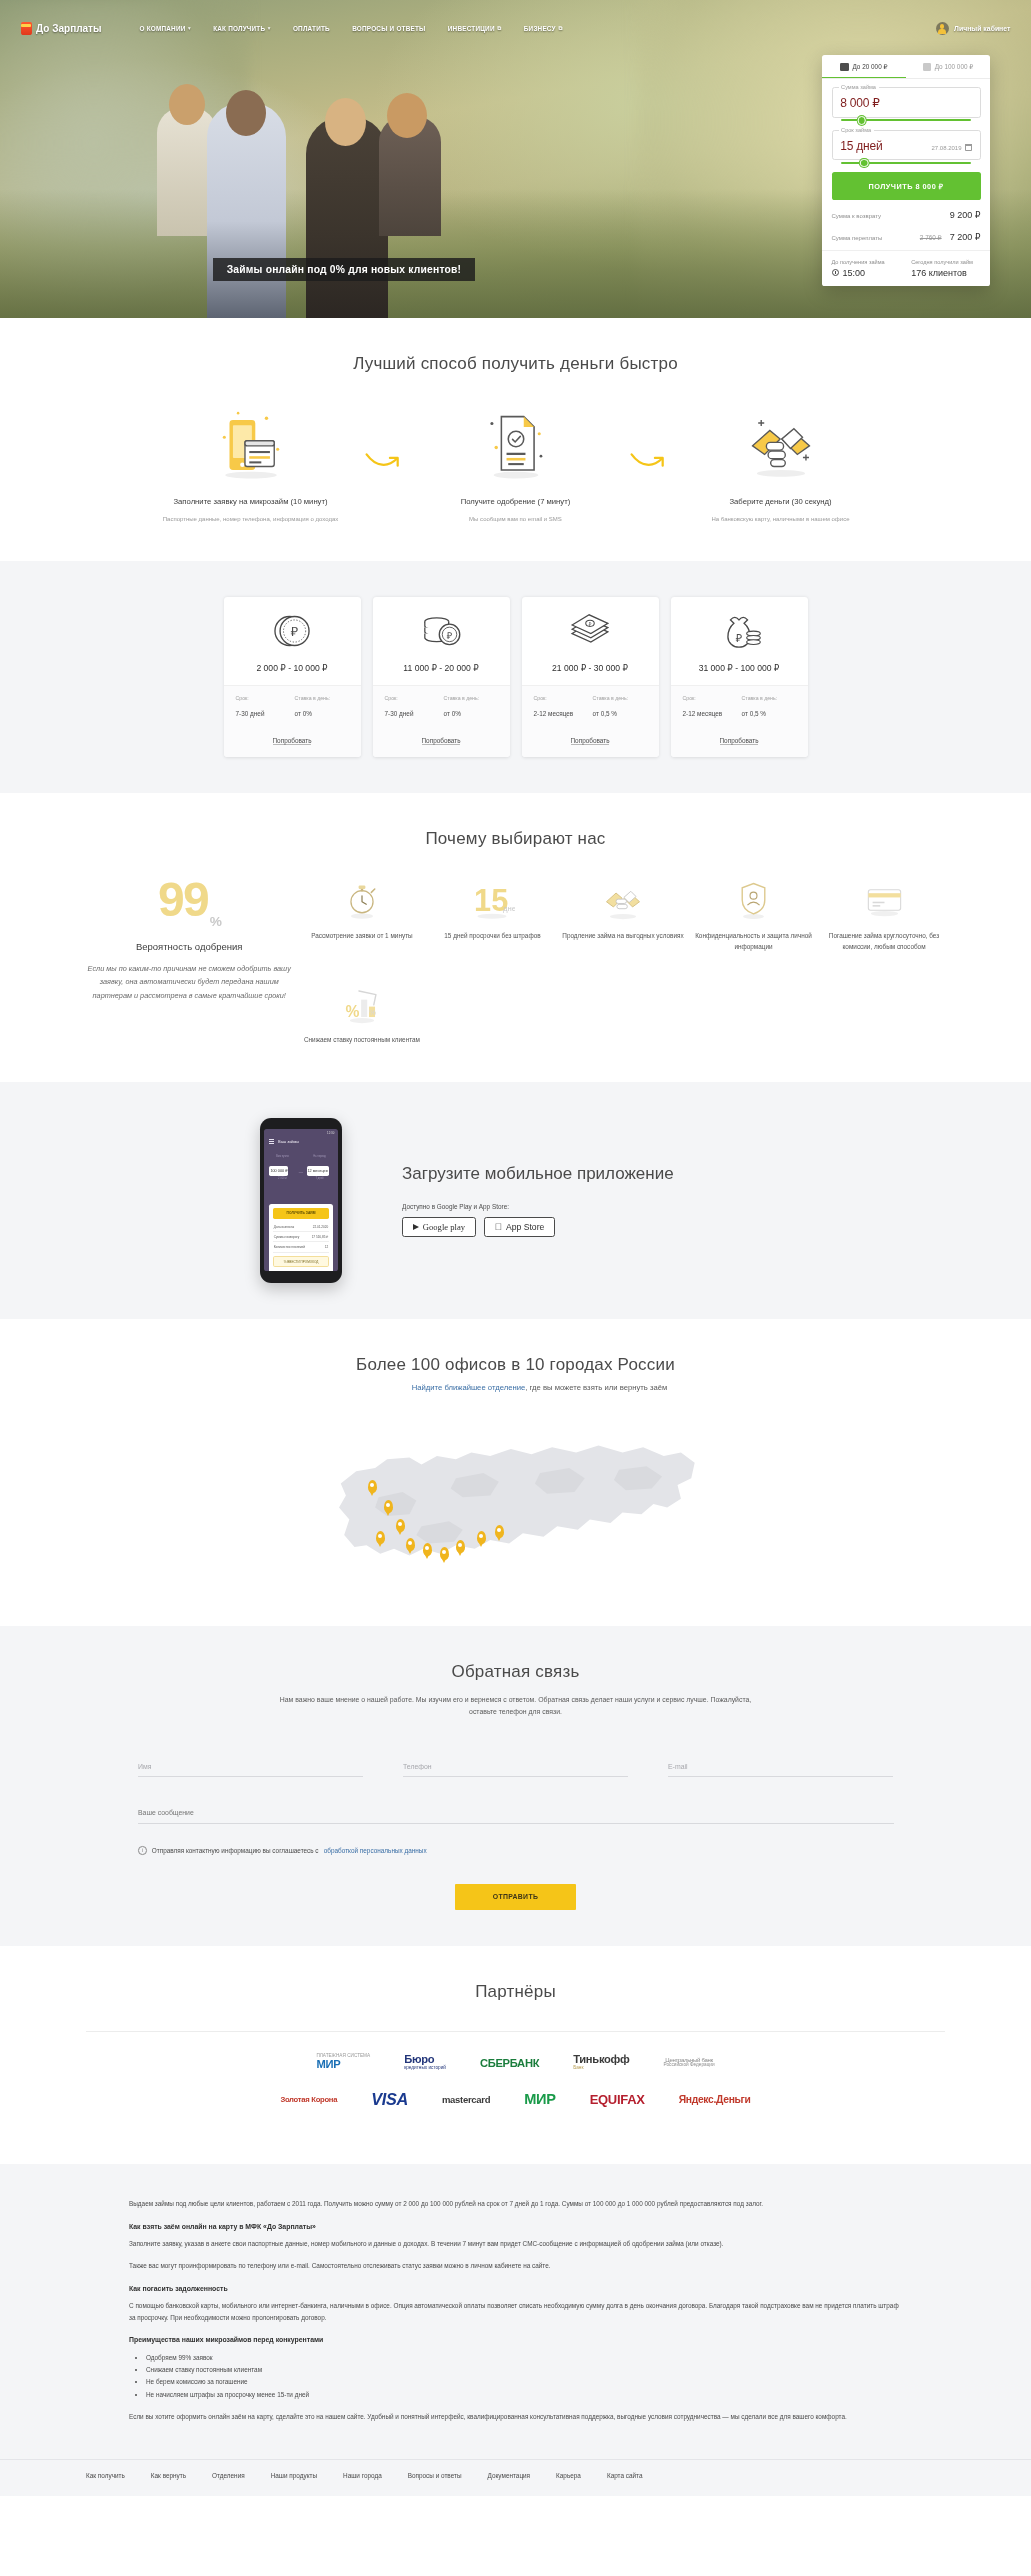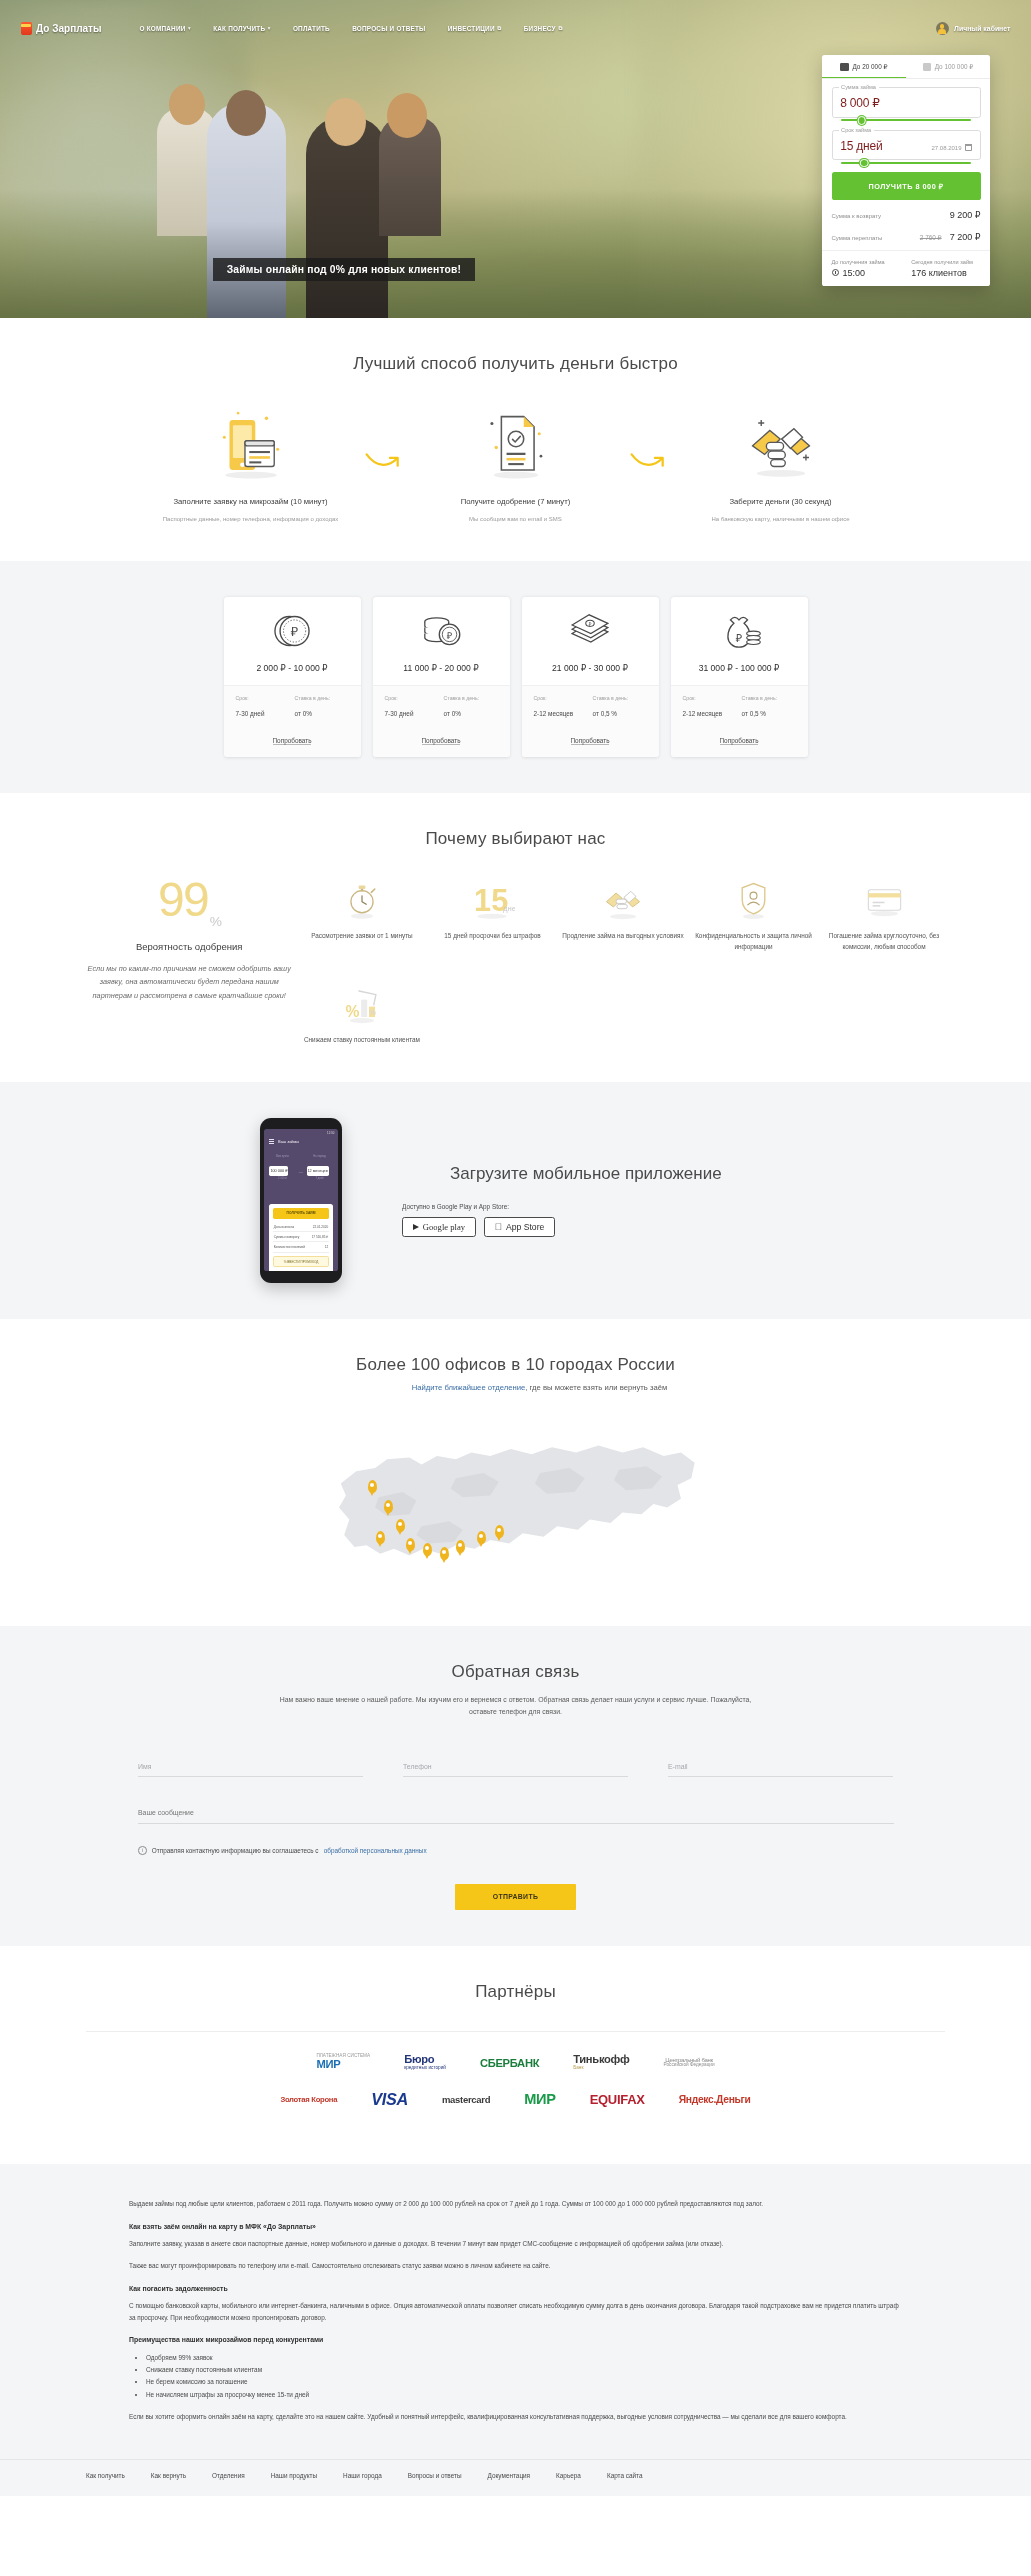--- a/index.html
+++ b/index.html
@@ -195,21 +195,21 @@
   .card-meta > div { flex: 1; }
   .card-meta .k { font-size: 5.2px; color: #a0a0a0; display:block; margin-bottom: 2.6px;}
   .card-meta .v { font-size: 6.4px; color: #4a4a4a; }
   .card-cta { text-align:center; padding: 6px 0 10.3px; background:#fbfbfc; }
   .card-cta a { font-size: 6.4px; color: #4a4a4a; border-bottom: 0.9px solid #b9b9b9; text-decoration: none; cursor: pointer; }
 
   
   .why { display: flex; gap: 0; }
   .why-left { width: 215px; text-align: center; padding-right: 8.6px; }
   .big99 {
-    font-size: 48px; font-weight: normal; color: #f0d98a; line-height: .9;
+    font-size: 48px; font-weight: bold; color: #f0d98a; line-height: .9;
     letter-spacing: -1.7px; position: relative; display: inline-block;
   }
   .big99 sup { font-size: 13.7px; color: #c9c9c9; vertical-align: sub; margin-left: 1.7px; }
   .why-left h4 { font-size: 9.5px; font-weight: normal; color: #3c3c3c; margin: 12px 0 10.3px; }
   .why-left p { font-size: 7.3px; color: #6a6a6a; line-height: 1.85; font-style: italic; }
   .why-grid { flex: 1; display: grid; grid-template-columns: repeat(5,1fr); row-gap: 29px; column-gap: 8.6px; }
   .why-cell { text-align: center; }
   .why-ic { height: 45px; display:flex; align-items:center; justify-content:center; margin-bottom: 8.6px; }
   .why-cell p { font-size: 6.4px; color: #555; line-height: 1.65; }
 
@@ -228,21 +228,21 @@
   .ph-fields { display:flex; gap:3.4px; padding: 5.2px 5.2px 6.9px; }
   .ph-fld { flex:1; }
   .ph-fld .lab { font-size:2.6px; color:#9d93b3; display:block; margin-bottom:1.7px; text-align:center;}
   .ph-fld .box { background:#fff; border-radius:1.7px; font-size:3.8px; color:#333; text-align:center; padding:2.9px 0.9px; }
   .ph-sep { align-self:center; color:#b9b0cb; font-size:4.3px; margin-top:5.2px; }
   .ph-card { position:absolute; left:4.3px; right:4.3px; bottom:0; background:#fff; border-radius:2.6px 2.6px 0 0; padding:4.3px; }
   .ph-btn { background:#f5c518; border-radius:1.7px; text-align:center; font-size:3.3px; color:#5a4a00; padding:3.4px 0; font-weight:bold; margin-bottom:3.4px;}
   .ph-row { display:flex; justify-content:space-between; font-size:3.1px; color:#555; padding:2.6px 0.9px; border-bottom:0.9px solid #eee; }
   .ph-promo { background:#fff9e0; border:0.9px solid #f3de9a; border-radius:1.7px; font-size:3.1px; color:#7a6a20; text-align:center; padding:2.6px 0; margin-top:3.4px;}
   .app-txt { width: 369px; }
-  .app-txt h3 { font-size: 17px; font-weight: normal; color: #4a4a4a; line-height: 1.35; margin-bottom: 12px; margin-left: 48px; }
+  .app-txt h3 { font-size: 17px; font-weight: normal; color: #4a4a4a; line-height: 1.35; margin-bottom: 12px; }
   .app-txt .lead { font-size: 7.7px; color: #5a5a5a; padding-bottom: 19px; border-bottom: 0.9px solid #e2e3e7; }
   .store-lbl { font-size: 6.4px; color: #4a4a4a; margin: 17px 0 6.9px; }
   .stores { display:flex; gap: 8.6px; }
   .store-btn {
     display:flex; align-items:center; gap:4.3px; border:0.9px solid #4a4a4a; border-radius:2.6px;
     padding: 4.3px 9.5px; cursor:pointer; background:#fff;
   }
   .store-btn .g { font-size: 8.6px; color:#2f2f2f; font-family:"Liberation Serif", serif; }
   .play-tri { width:0;height:0;border-left:6px solid #2f2f2f;border-top:3.9px solid transparent;border-bottom:3.9px solid transparent; }
   .apple { font-size: 9.5px; line-height: 1; color:#2f2f2f; }

